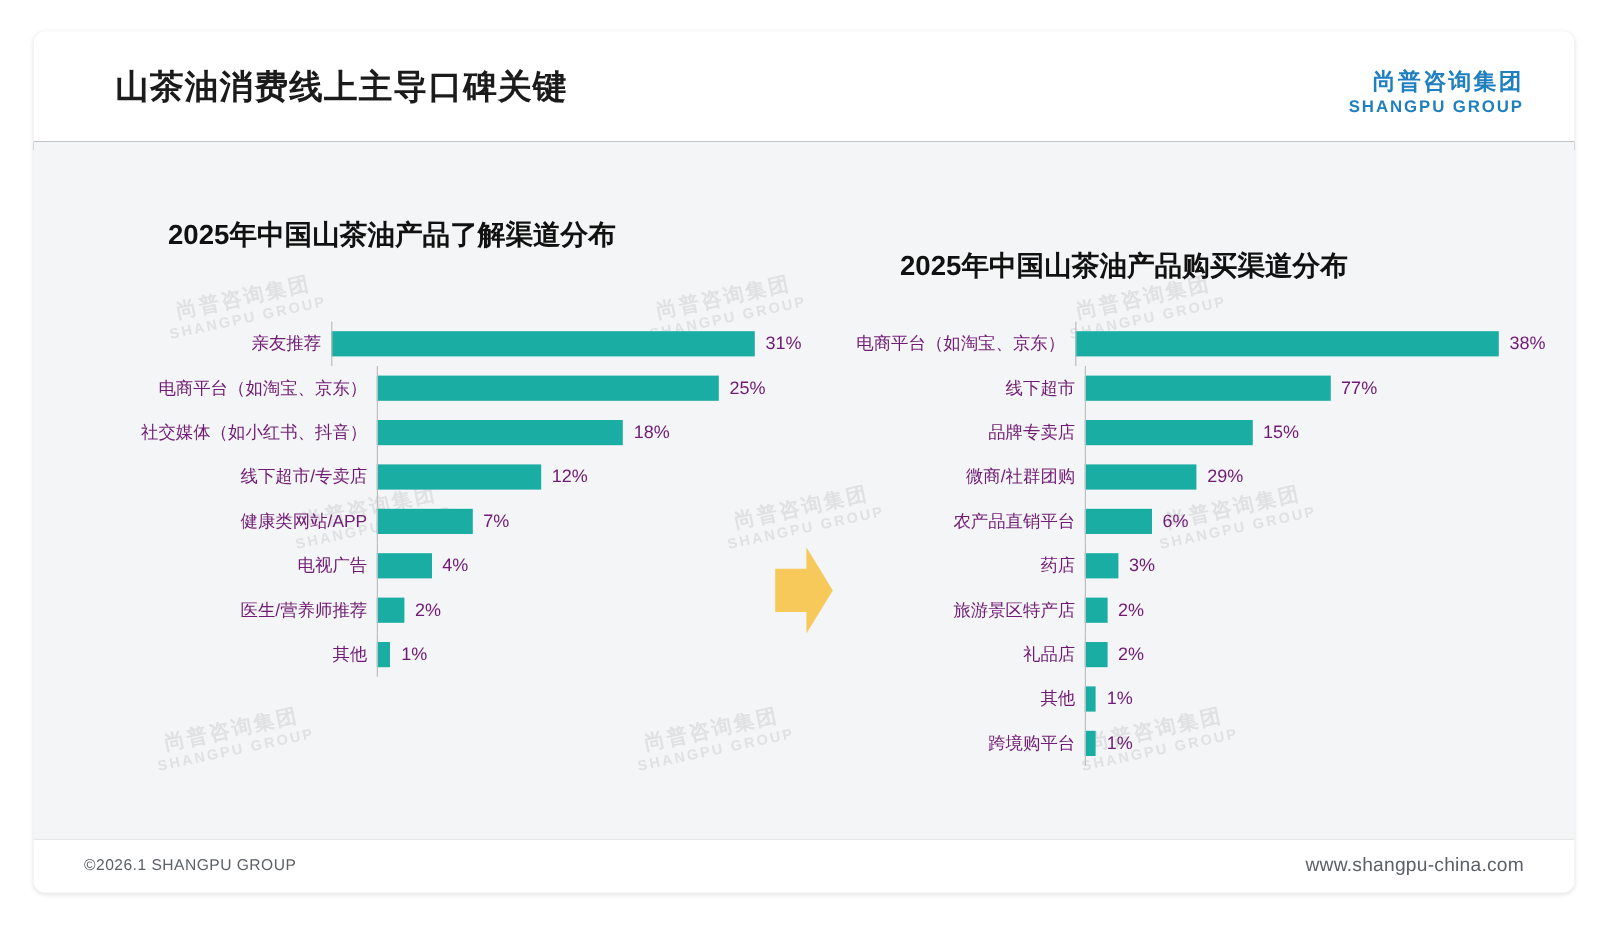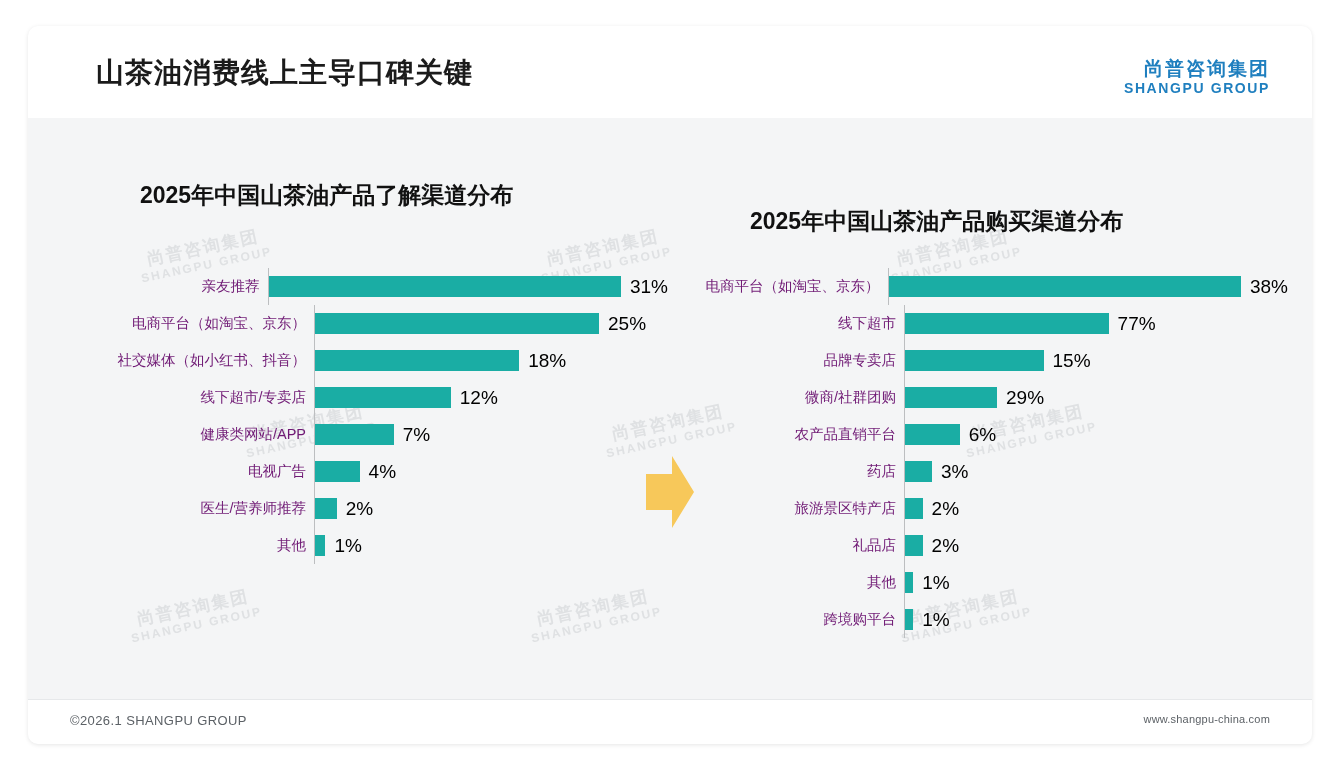--- a/index.html
+++ b/index.html
@@ -139,22 +139,22 @@
     top: 0;
     bottom: 0;
     width: 1px;
     background: #bcbec0;
   }
   .bar {
     height: 21px;
     background: #1aada4;
   }
   .val {
-    font-size: 19px;
-    color: #000000;
+    font-size: 15px;
+    color: #701a75;
     margin-left: 9px;
     white-space: nowrap;
     text-align: center;
   }
 
   
   .arrow {
     position: absolute;
     left: 612px;
     top: 330px;
@@ -176,21 +176,21 @@
     left: 42px;
     top: 13px;
     font-size: 13px;
     color: #5c6166;
     letter-spacing: .4px;
   }
   .footer-right {
     position: absolute;
     right: 42px;
     top: 13px;
-    font-size: 11px;
+    font-size: 16px;
     color: #5c6166;
     letter-spacing: .2px;
     text-align: center;
   }
 </style>
 </head>
 <body>
 
 <div id="page">
   <div class="slide">

